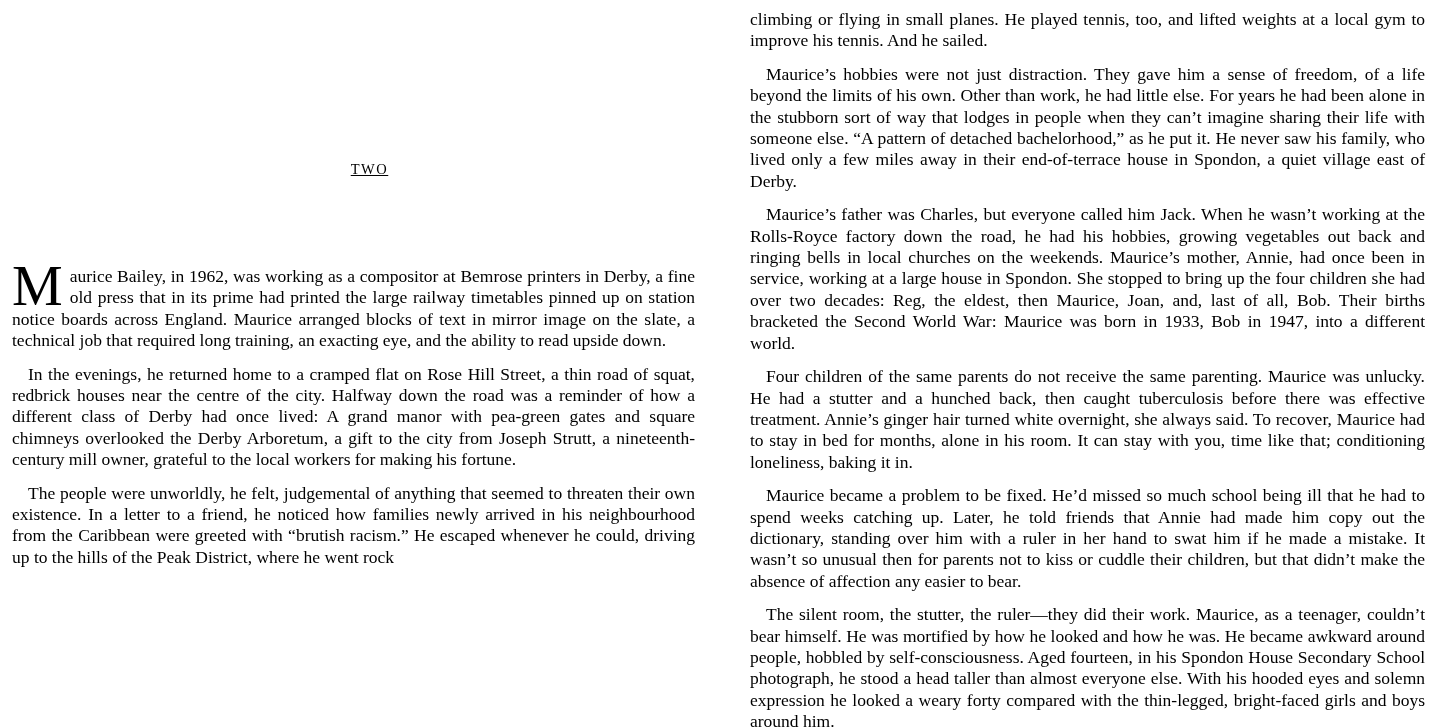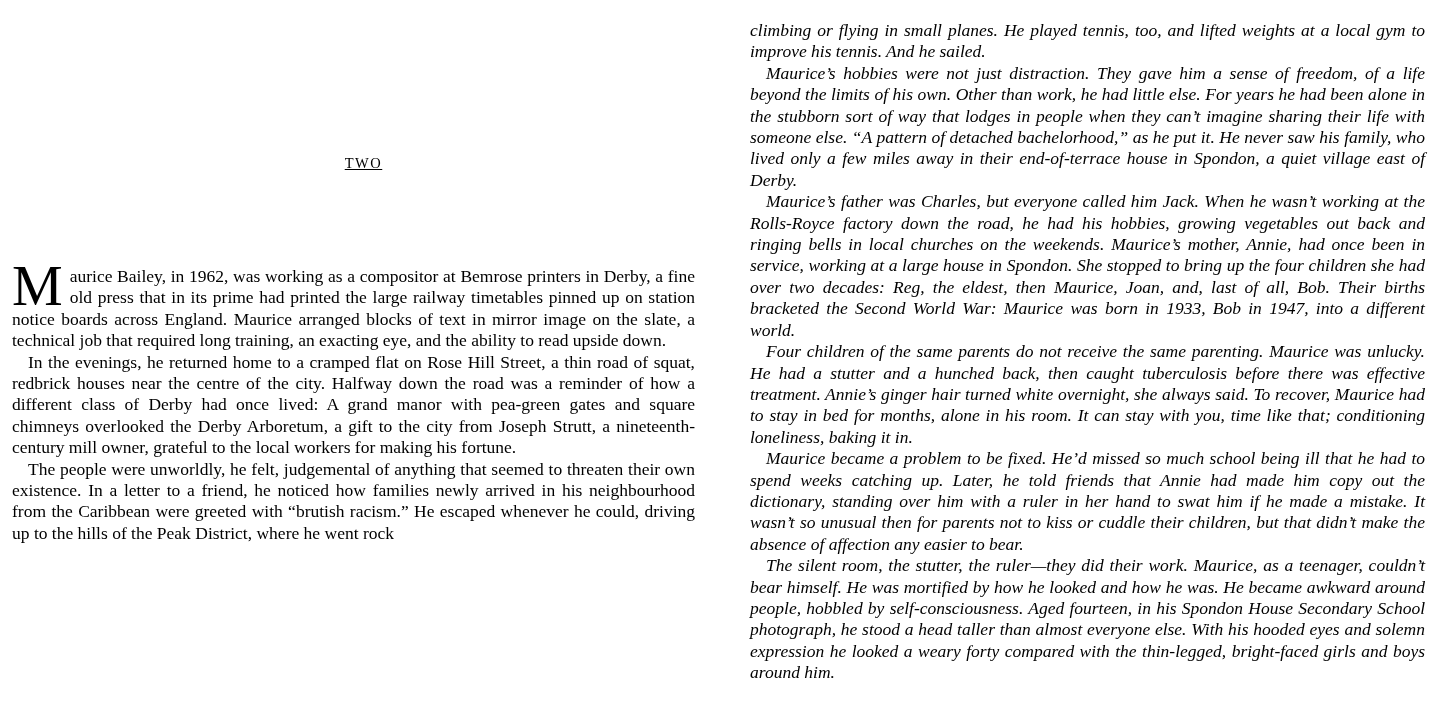--- a/index.html
+++ b/index.html
@@ -19,43 +19,43 @@
   }
   .page {
     position: absolute;
     top: 0;
     font-size: 17.5px;
     line-height: 21.4px;
     text-align: justify;
     color: #000000;
   }
   .page-left  { left: 12px;  width: 683px; height: 727px; }
-  .page-right { left: 750px; width: 675px; height: 638px; padding-top: 20px; box-sizing: border-box; font-style: italic; }
+  .page-right { left: 750px; width: 675px; height: 638px; padding-top: 9px; box-sizing: border-box; }
 
   .chapter-heading {
     position: absolute;
     top: 145px;
     left: 0;
     width: 100%;
-    margin: 10px;
+    margin: 16px;
     text-align: center;
     font-size: 14.5px;
     font-weight: normal;
     letter-spacing: 1.5px;
     line-height: 1.2;
     text-decoration: underline;
   }
   .page-body {
     position: absolute;
     top: 266px;
     left: 0;
     width: 100%;
   }
   .para { margin: 0; padding: 0; }
-  .para.indent { text-indent: 16px; }
+  .para.indent { text-indent: 16px; margin-top: 12px; }
   .dropcap {
     float: left;
     font-size: 57px;
     line-height: 43px;
     margin: -2px 7px 0 0;
   }
 </style>
 </head>
 <body>
 

